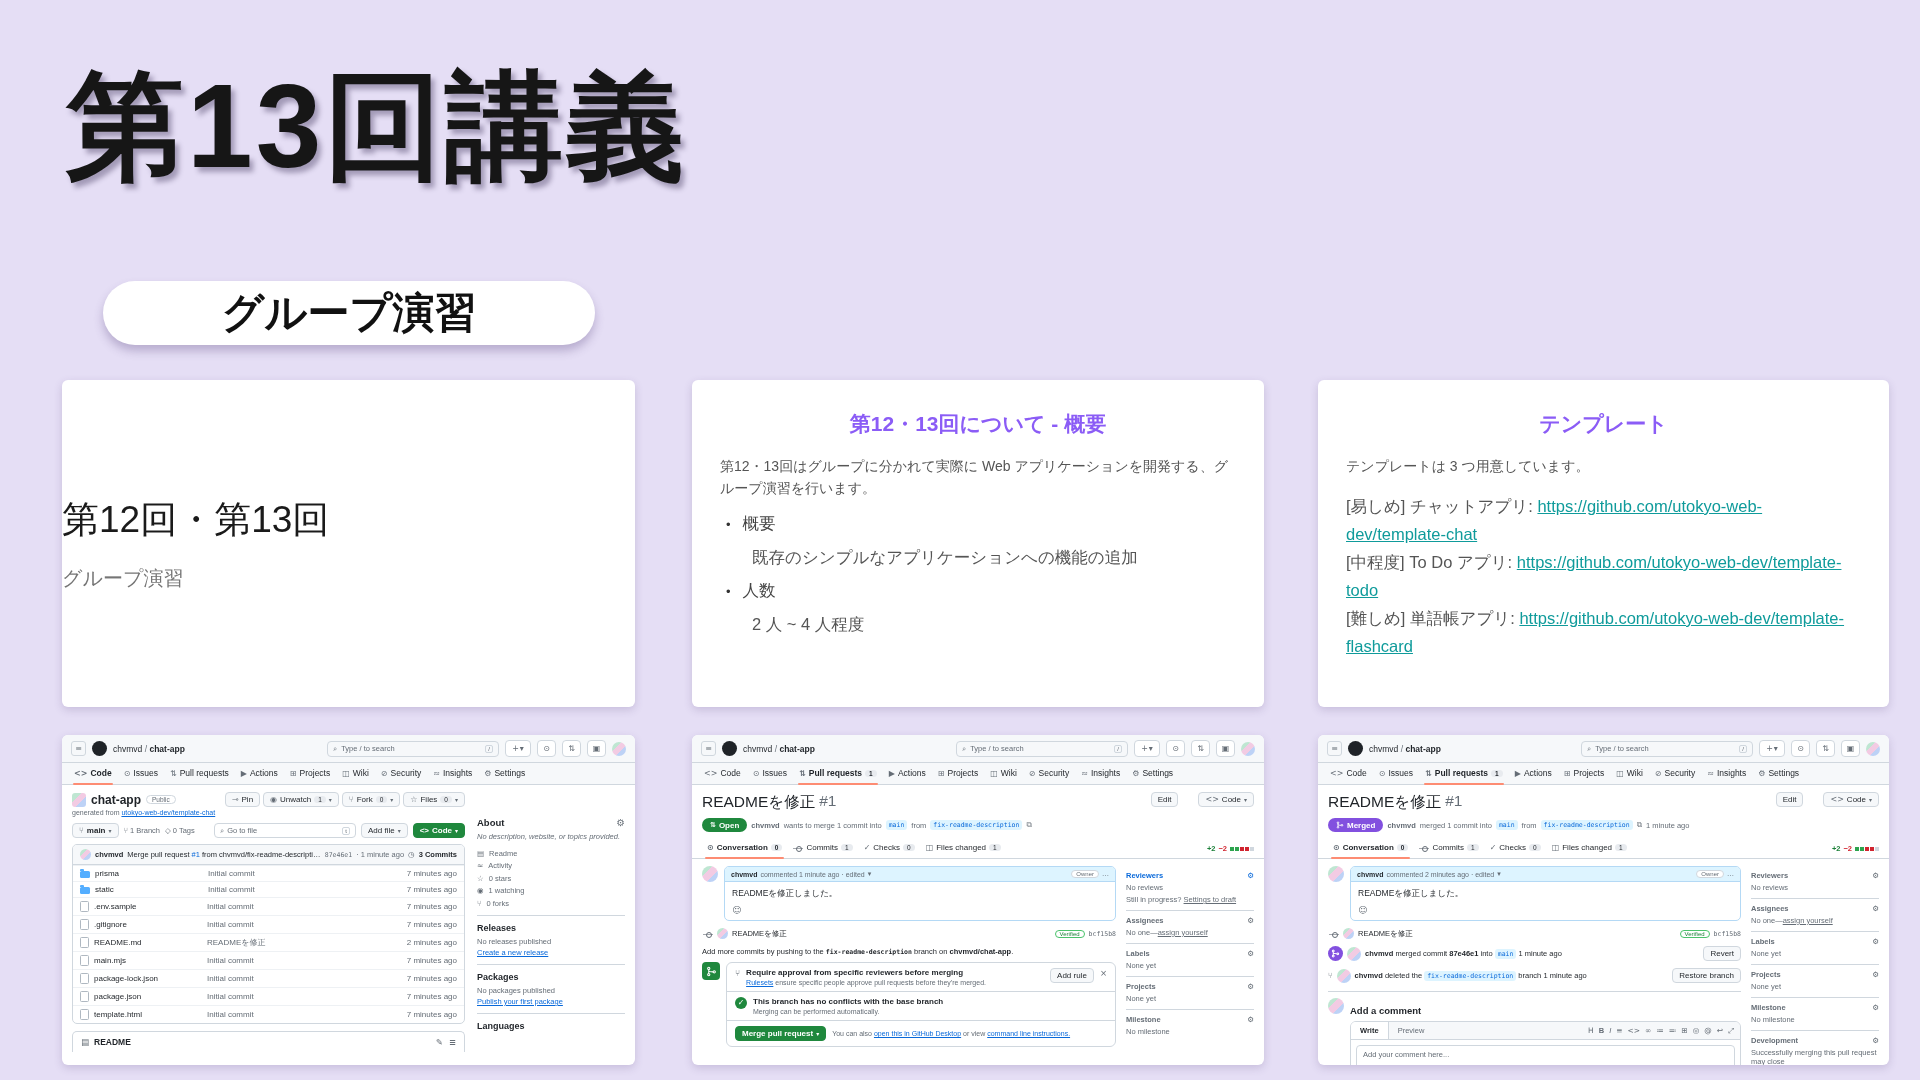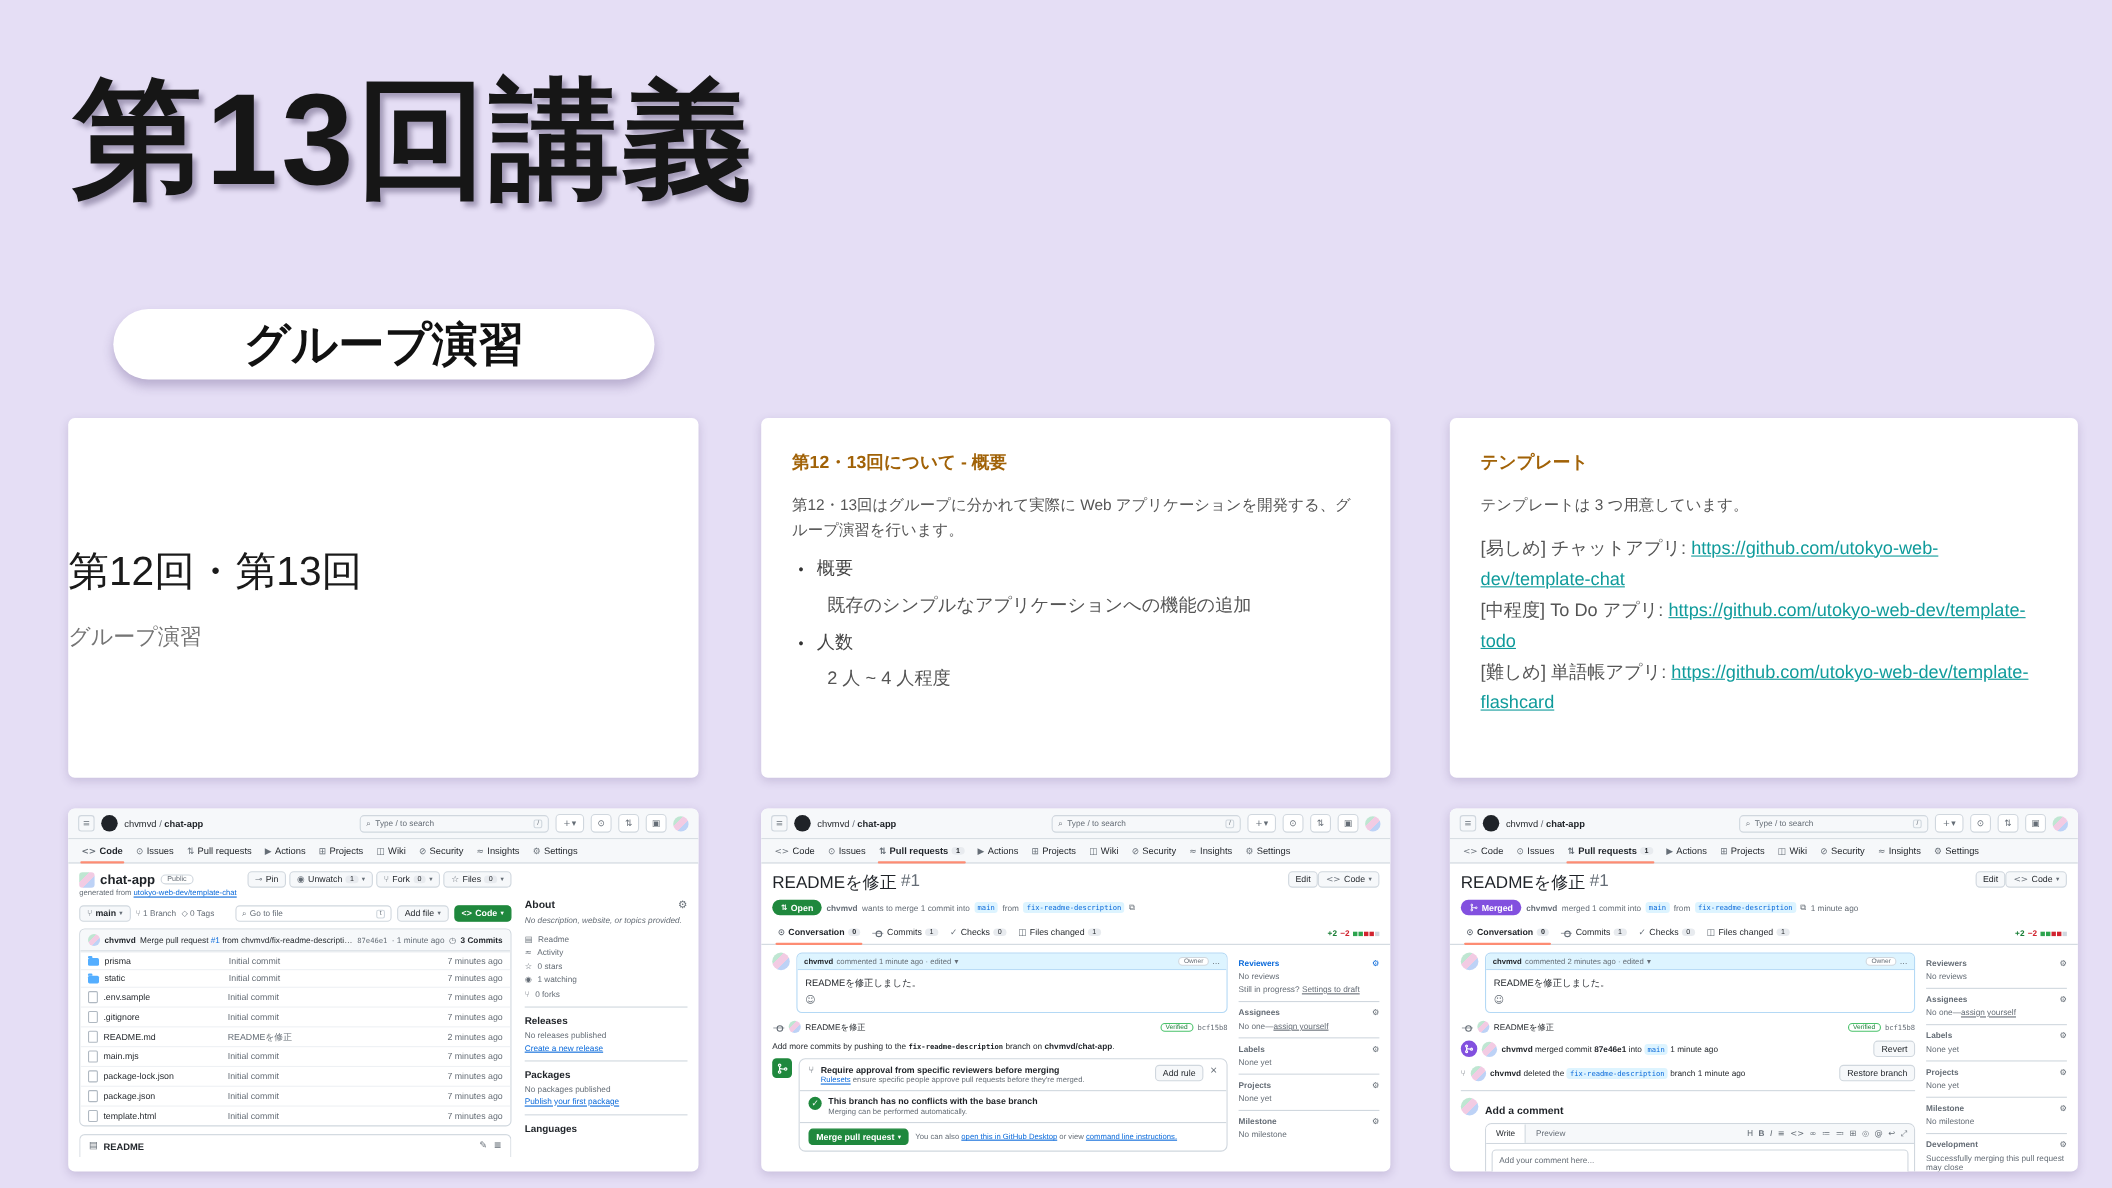--- a/index.html
+++ b/index.html
@@ -10,21 +10,21 @@
   .badge{position:absolute;left:103px;top:281px;width:492px;height:64px;background:#fff;border-radius:36px;
        display:flex;align-items:center;justify-content:center;font-size:42px;font-weight:700;color:#111;
        box-shadow:0 6px 10px rgba(80,60,120,.30);}
   .card{position:absolute;top:380px;height:327px;background:#fff;border-radius:6px;
        box-shadow:0 3px 9px rgba(80,60,120,.20);box-sizing:border-box;}
   #card1{left:62px;width:573px;display:flex;flex-direction:column;align-items:flex-start;justify-content:center;}
   #card2{left:692px;width:572px;padding:30px 28px;}
   #card3{left:1318px;width:571px;padding:30px 28px;}
   .c1-title{font-size:37px;color:#1a1a1a;}
   .c1-sub{font-size:20px;color:#757575;margin-top:20px;}
-  .card h3{margin:0 0 18px;font-size:16px;font-weight:700;color:#a16207;}
+  .card h3{margin:0 0 18px;font-size:21px;font-weight:700;color:#8b5cf6;text-align:center;}
   .card p.body{margin:0 0 14px;font-size:14px;line-height:1.55;color:#555;}
   .blist{margin:4px 0 0 6px;font-size:16.5px;color:#555;}
   .b-title{display:flex;align-items:baseline;gap:12px;color:#444;margin-top:10px;}
   .b-dot{font-size:13px;color:#333;}
   .b-sub{margin:10px 0 0 26px;line-height:1.5;}
   .linkline{font-size:16.5px;color:#555;line-height:1.7;}
   .linkline a{color:#0f9b9b;text-decoration:underline;}
   
   .shot{position:absolute;top:735px;height:330px;background:#fff;border-radius:6px;overflow:hidden;
         box-shadow:0 3px 9px rgba(80,60,120,.20);font-size:8.5px;color:#1f2328;box-sizing:border-box;}
@@ -86,21 +86,21 @@
   .sb-desc{font-style:italic;color:#656d76;font-size:7.5px;line-height:1.45;margin-bottom:6px;}
   .ab-item{display:flex;gap:5px;align-items:center;color:#656d76;font-size:7.5px;margin:3.5px 0;}
   hr.sb{border:none;border-top:1px solid #d0d7de;margin:7px 0;}
   .sb-small{font-size:7.5px;color:#656d76;margin:2px 0;}
   .sb-link{font-size:7.5px;color:#0969da;margin:2px 0;}
   
   .pr-head{padding:7px 10px 0;}
   .pr-trow{display:flex;align-items:flex-start;gap:4px;}
   .pr-title{font-size:15.5px;font-weight:400;color:#1f2328;}
   .pr-num{color:#656d76;font-size:15.5px;font-weight:300;}
-  .pr-btns{margin-left:auto;display:flex;gap:0;}
+  .pr-btns{margin-left:auto;display:flex;gap:20px;}
   .state-row{display:flex;align-items:center;gap:4px;margin:5px 0 7px;font-size:7.5px;color:#656d76;flex-wrap:nowrap;white-space:nowrap;}
   .state-pill{border-radius:999px;padding:2.5px 8px;font-size:8px;font-weight:600;color:#fff;display:inline-flex;align-items:center;gap:3px;}
   .st-open{background:#1f883d;}.st-merged{background:#8250df;}
   .chip{font-family:"DejaVu Sans Mono",monospace;font-size:6.5px;background:#ddf4ff;color:#0969da;border-radius:3px;padding:1px 3px;}
   .pr-tabs{display:flex;align-items:center;gap:1px;padding:0 10px;border-bottom:1px solid #d0d7de;}
   .pr-tab{display:flex;gap:3px;align-items:center;padding:4px 5px 6px;position:relative;font-size:8px;white-space:nowrap;}
   .pr-tab.active{font-weight:700;}
   .pr-tab.active::after{content:"";position:absolute;left:3px;right:3px;bottom:-1px;height:2px;background:#fd8c73;border-radius:2px;}
   .diffstat{margin-left:auto;display:flex;gap:3px;align-items:center;font-size:7.5px;font-weight:700;}
   .ds-add{color:#1a7f37;}.ds-del{color:#d1242f;}
@@ -140,21 +140,21 @@
   .sb-t .gear{font-size:7.5px;}
   .sb-t.blue,.sb-t.blue .gear{color:#0969da;}
   .u{text-decoration:underline;}
   .ev{display:flex;align-items:center;gap:4px;margin-top:7px;font-size:7.5px;}
   .ev .right{margin-left:auto;}
   .pcirc{width:15px;height:15px;border-radius:50%;background:#8250df;display:flex;align-items:center;justify-content:center;flex:none;}
   .addc-h{font-size:9.5px;font-weight:700;margin:7px 0 5px;}
   .editor{border:1px solid #d0d7de;border-radius:6px;overflow:hidden;}
   .ed-tabs{display:flex;align-items:center;background:#f6f8fa;border-bottom:1px solid #d0d7de;font-size:7.5px;color:#656d76;}
   .ed-tab{padding:4px 9px;}
-  .ed-tab.active{background:#fff;border-right:1px solid #d0d7de;color:#1f2328;font-weight:400;text-align:center;}
+  .ed-tab.active{background:#fff;border-right:1px solid #d0d7de;color:#1f2328;font-weight:700;text-align:center;}
   .ed-icons{margin-left:auto;display:flex;gap:5px;padding-right:6px;color:#656d76;font-size:7.5px;align-items:center;}
   .ed-area{padding:5px;}
   .ed-input{border:1px solid #d0d7de;border-radius:4px;padding:4px 6px;color:#656d76;font-size:7.5px;background:#fff;height:18px;}
   .commit-ico{position:relative;width:10px;height:8px;flex:none;}
   .commit-ico::before{content:"";position:absolute;left:3px;top:2px;width:4px;height:4px;border:1px solid #656d76;border-radius:50%;}
   .commit-ico::after{content:"";position:absolute;left:0;right:0;top:4px;height:1px;background:#656d76;opacity:.6;}
 </style>
 </head>
 <body>
 

